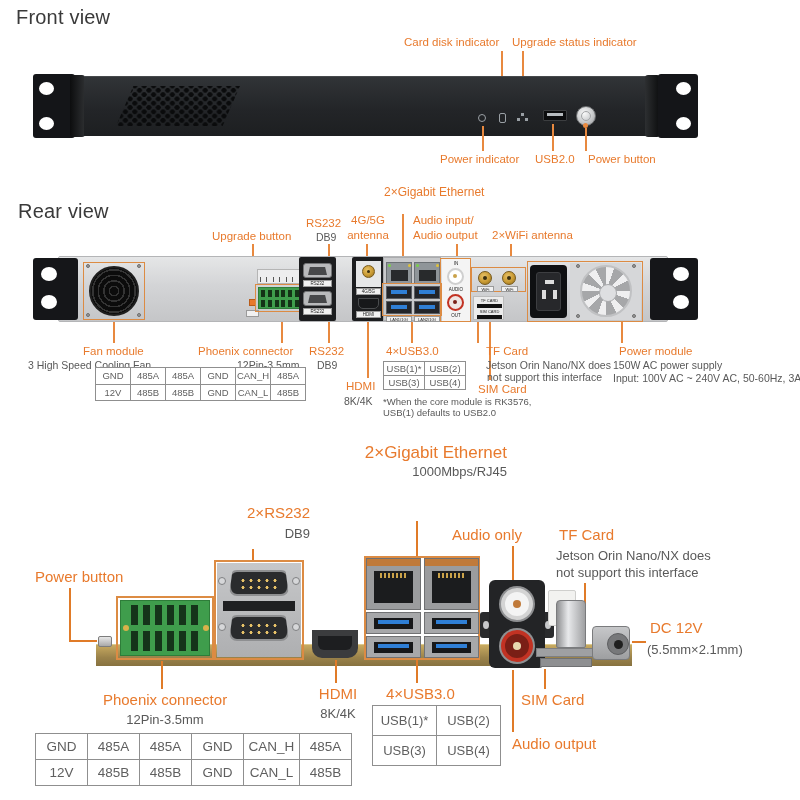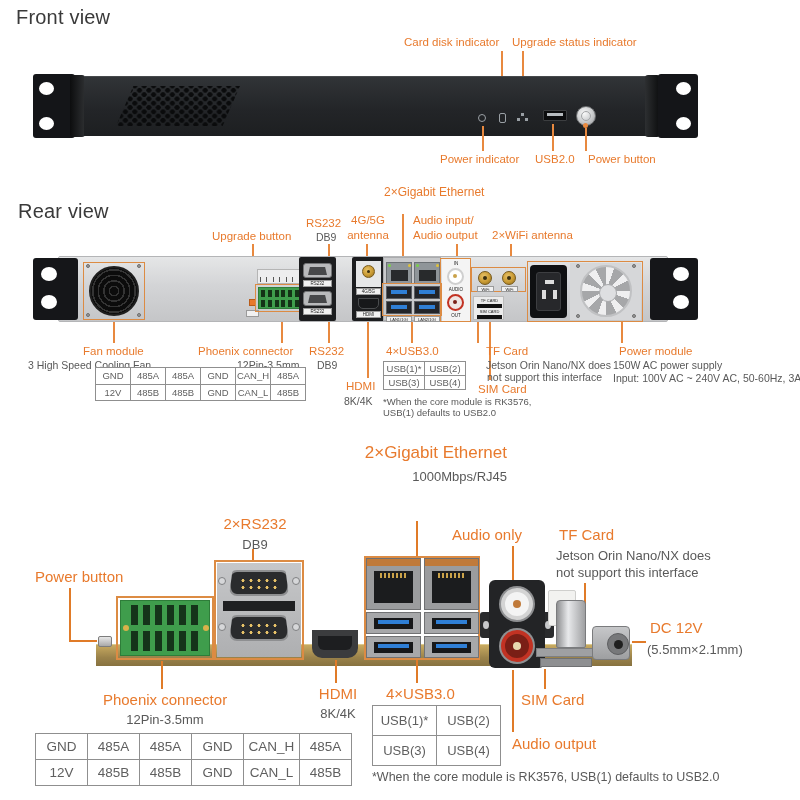--- a/index.html
+++ b/index.html
@@ -277,23 +277,23 @@
       <td>485B</td>
           <td>GND</td>
       <td>CAN_L</td>
           <td>485B</td>
     </tr>
   </tbody>
     </table>
 
   <div class="a" style="left:255px;top:443px;width:252px;text-align:right">
     <div class="ol s17">2×Gigabit Ethernet</div>
-    <div class="gl s13" style="margin-top:5px;line-height:17px">1000Mbps/RJ45</div>
-  </div>
-  <div class="a" style="left:200px;top:515px;width:110px;text-align:center">
+    <div class="gl s13" style="line-height:17px">1000Mbps/RJ45</div>
+  </div>
+  <div class="a" style="left:200px;top:504px;width:110px;text-align:right">
     <div class="ol s15">2×RS232</div>
     <div class="gl s13" style="margin-top:5px">DB9</div>
   </div>
   <div class="a ol s15" style="left:35px;top:568px">Power button</div>
   <div class="a ol s15" style="left:452px;top:526px">Audio only</div>
   <div class="a ol s15" style="left:559px;top:526px">TF Card</div>
   <div class="a gl s13" style="left:556px;top:548px">Jetson Orin Nano/NX does</div>
   <div class="a gl s13" style="left:556px;top:565px">not support this interface</div>
 
   <div class="lv2" style="left:416px;top:521px;height:38px"></div>
@@ -422,21 +422,20 @@
         <tr>
           <td>USB(1)*</td>
           <td>USB(2)</td>
         </tr>
     <tr>
           <td>USB(3)</td>
           <td>USB(4)</td>
         </tr>
   </tbody>
     </table>
-  <div class="a gl" style="left:372px;top:770px;font-size:12.5px">*When the core module is RK3576, USB(1) defaults to USB2.0</div>
 
   <table class="tbl bpin" style="left:35px;top:733px">
     <tbody>
         <tr>
       <td>GND</td>
           <td>485A</td>
       <td>485A</td>
           <td>GND</td>
       <td style="width:56px">CAN_H</td>
           <td>485A</td>

